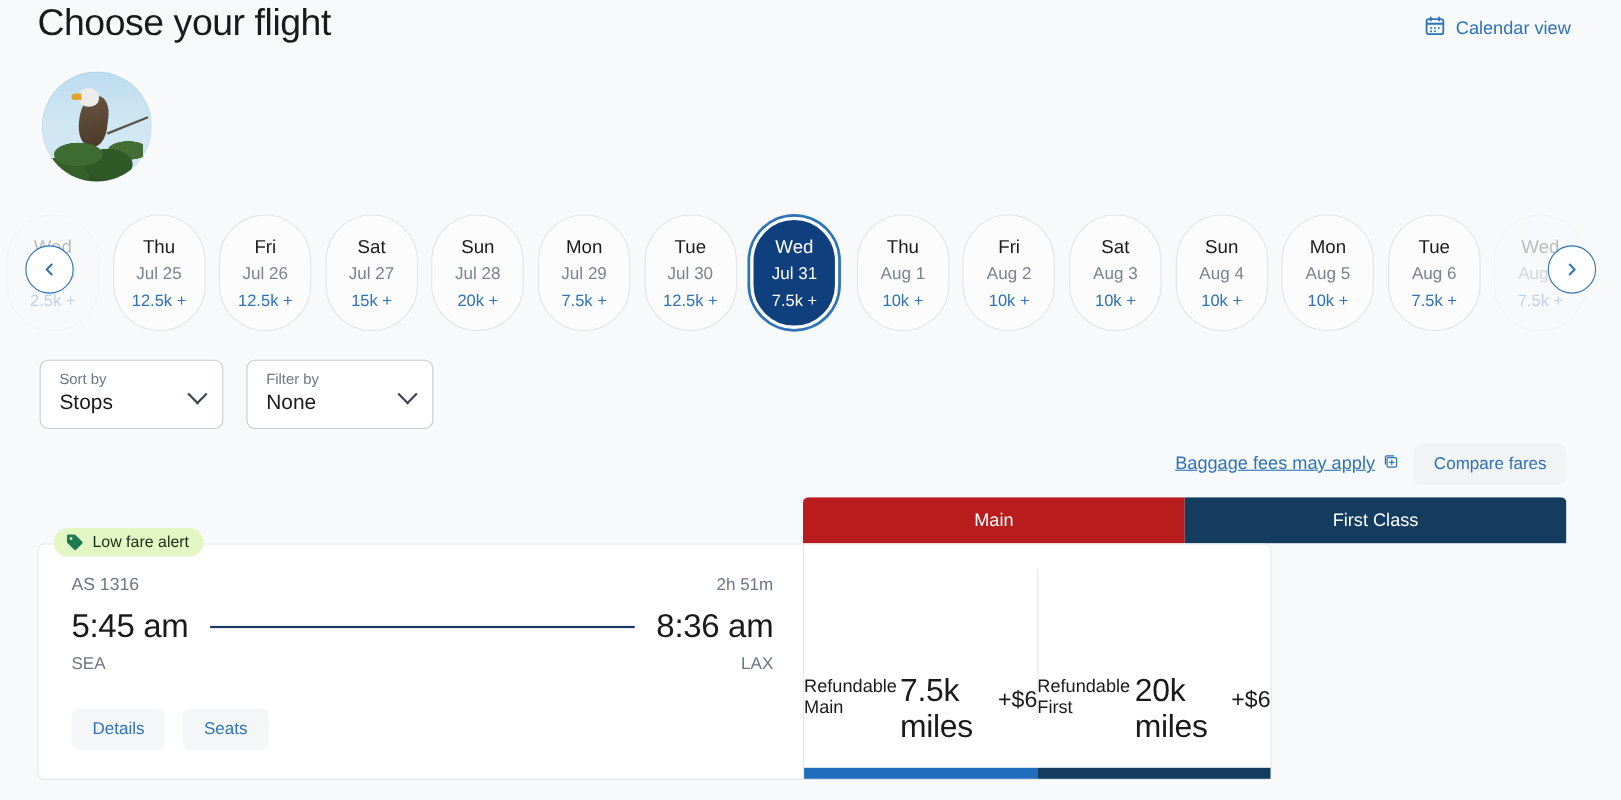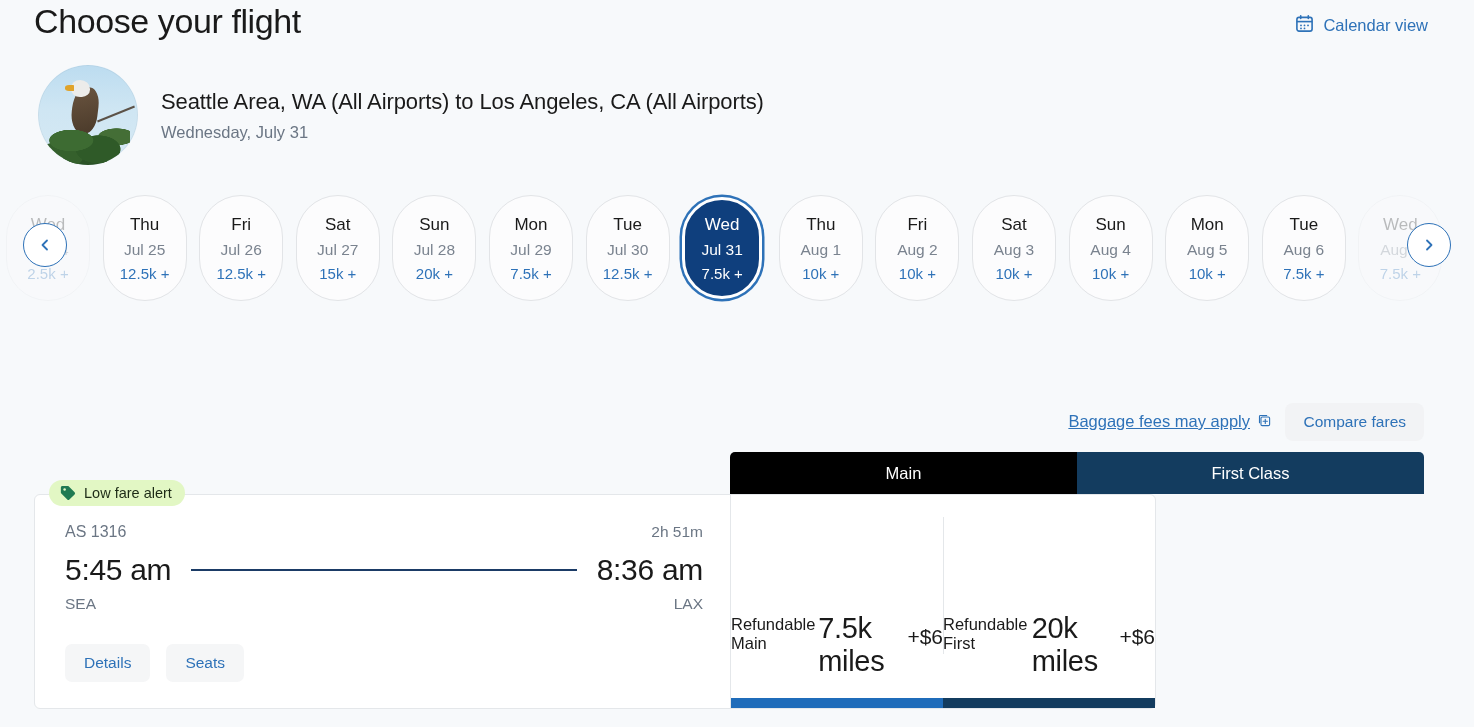--- a/index.html
+++ b/index.html
@@ -147,21 +147,21 @@
   
   .fare-tabs {
     position: absolute; left: 730px; top: 452px;
     width: 694px; height: 42px; display: flex;
     border-top-left-radius: 5px; border-top-right-radius: 5px; overflow: hidden;
   }
   .fare-tab {
     flex: 1; display: flex; align-items: center; justify-content: center;
     color: #ffffff; font-size: 16.5px; cursor: pointer;
   }
-  .fare-tab.main { background: #000000; }
+  .fare-tab.main { background: #b91c1c; }
   .fare-tab.first { background: #133c5f; }
 
   
   .flight-card {
     position: absolute; left: 34px; top: 494px;
     width: 1122px; height: 215px;
     background: #ffffff; border: 1px solid #e4e7ea;
     border-radius: 6px; display: flex;
   }
   .flight-left { width: 696px; position: relative; border-right: 1px solid #e4e7ea; }
@@ -245,24 +245,20 @@
   </div>
 
   <div class="route-row">
     <div class="avatar">
       <div class="branch"></div>
       <div class="eagle-body"></div>
       <div class="eagle-head"></div>
       <div class="eagle-beak"></div>
       <div class="tree"></div>
     </div>
-    <div class="route-text">
-      <div class="route-line">Seattle Area, WA (All Airports) to Los Angeles, CA (All Airports)</div>
-      <div class="route-date">Wednesday, July 31</div>
-    </div>
   </div>
 
   <div class="date-strip">
     <div class="navbtn left">
       <svg width="12" height="12" viewBox="0 0 12 12" fill="none">
         <path d="M8 1.5 3.5 6 8 10.5" stroke="#2e72b8" stroke-width="1.8" stroke-linecap="round" stroke-linejoin="round"></path>
       </svg>
     </div>
     <div class="navbtn right">
       <svg width="12" height="12" viewBox="0 0 12 12" fill="none">
@@ -341,20 +337,32 @@
           <div class="mil">7.5k +</div>
         </div>
         <div class="pill faded" style="left: 1324.4px;">
           <div class="dow">Wed</div>
           <div class="dat">Aug 7</div>
           <div class="mil">7.5k +</div>
         </div>
       </div>
   </div>
 
+  <div class="selects">
+    <div class="select-box sortby">
+      <div class="sel-label">Sort by</div>
+      <div class="sel-value">Stops</div>
+      <span class="chev"></span>
+    </div>
+    <div class="select-box filterby">
+      <div class="sel-label">Filter by</div>
+      <div class="sel-value">None</div>
+      <span class="chev"></span>
+    </div>
+  </div>
 
   <div class="baggage-link">
     <span class="bg-text">Baggage fees may apply</span>
     <span>
       <svg width="13" height="13" viewBox="0 0 14 14" fill="none">
         <rect x="3.2" y="3.2" width="9.3" height="9.3" rx="1.3" stroke="#2e72b8" stroke-width="1.2"></rect>
         <path d="M1.6 9.4V2.6a1 1 0 0 1 1-1h6.8" stroke="#2e72b8" stroke-width="1.2" stroke-linecap="round"></path>
         <path d="M7.85 5.6v4.5M5.6 7.85h4.5" stroke="#2e72b8" stroke-width="1.2" stroke-linecap="round"></path>
       </svg>
     </span>

